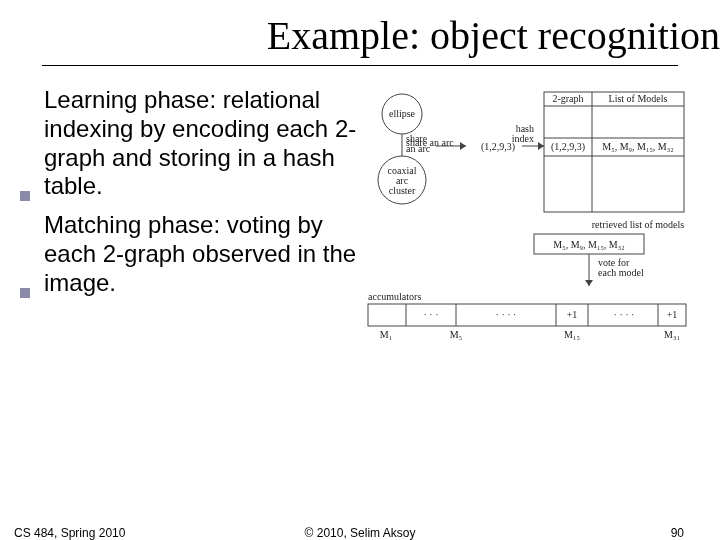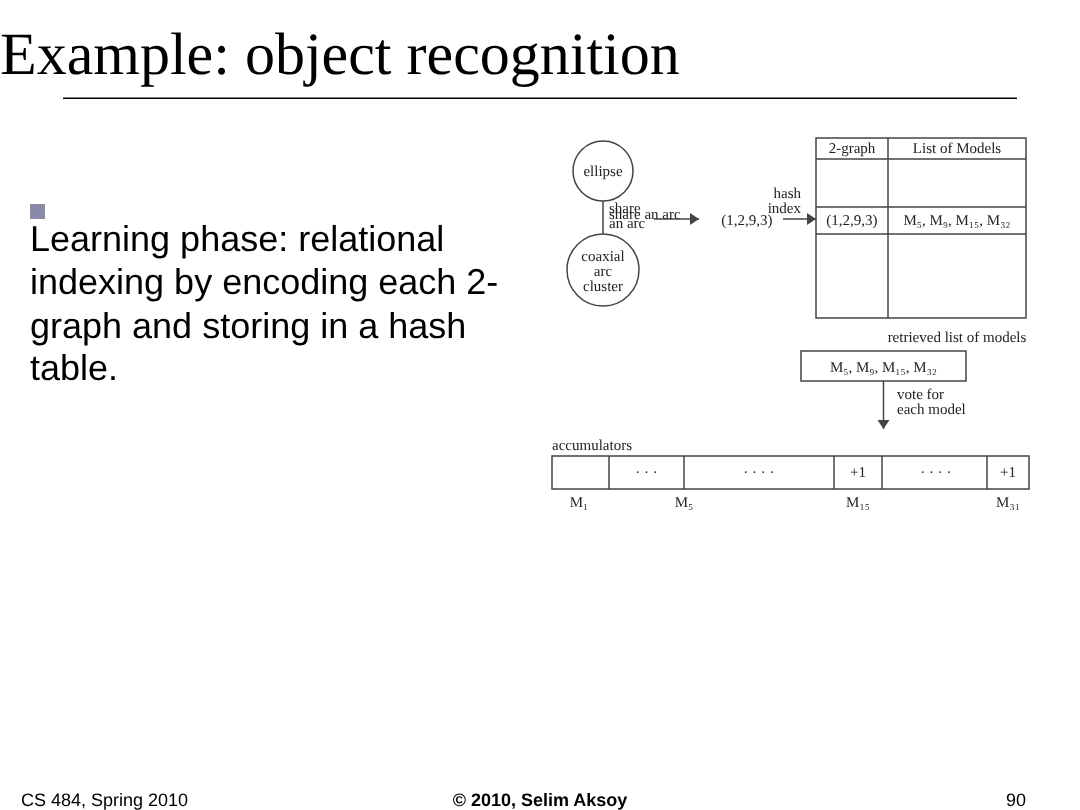--- a/index.html
+++ b/index.html
@@ -15,44 +15,43 @@
   .slide {
     box-sizing: border-box;
     width: 720px;
     height: 540px;
     position: relative;
     padding: 0;
   }
   .title {
     font-family: "Times New Roman", serif;
     font-size: 40px;
-    text-align: left;
+    text-align: right;
     padding-top: 12px;
     padding-bottom: 6px;
   }
   .title-rule {
     border: none;
     border-top: 1.5px solid #000;
     margin: 0 42px 8px 42px;
   }
   .body {
     display: flex;
     flex-direction: row;
     padding: 0 12px 0 20px;
   }
   .bullets {
     width: 340px;
     padding-top: 12px;
   }
   .bullet-item {
     display: flex;
-    flex-direction: column;
-    align-items: flex-start;
+    flex-direction: row;
+    align-items: flex-end;
     margin-bottom: 10px;
-    margin-top: 40px;
   }
   .bullet-marker {
     width: 10px;
     height: 10px;
     background: #8a8aa8;
     margin-top: 10px;
     margin-right: 14px;
     flex: none;
   }
   .bullet-text {
@@ -76,21 +75,20 @@
     color: #000;
   }
   .footer-left {
     position: absolute;
     left: 14px;
   }
   .footer-center {
     position: absolute;
     width: 100%;
     text-align: center;
-    font-weight: bold;
   }
   .footer-right {
     position: absolute;
     right: 36px;
   }
   .dtext {
     font-family: "Times New Roman", serif;
     font-size: 10px;
     fill: #222;
   }
@@ -102,20 +100,24 @@
 
   <div class="title">Example: object recognition</div>
   <hr class="title-rule">
 
   <div class="body">
 
     <div class="bullets">
       <div class="bullet-item">
         <div class="bullet-marker"></div>
         <div class="bullet-text">Learning phase: relational indexing by encoding each 2-graph and storing in a hash table.</div>
+      </div>
+      <div class="bullet-item">
+        <div class="bullet-marker"></div>
+        <div class="bullet-text">Matching phase: voting by each 2-graph observed in the image.</div>
       </div>
     </div>
 
     <div class="diagram">
       <svg width="330" height="280" viewBox="0 0 330 280">
 
         <circle cx="36" cy="28" r="20" fill="none" stroke="#444" stroke-width="1"></circle>
         <text x="36" y="31" text-anchor="middle" class="dtext">ellipse</text>
         <line x1="36" y1="48" x2="36" y2="70" stroke="#444"></line>
         <text x="40" y="60" class="dtext">

